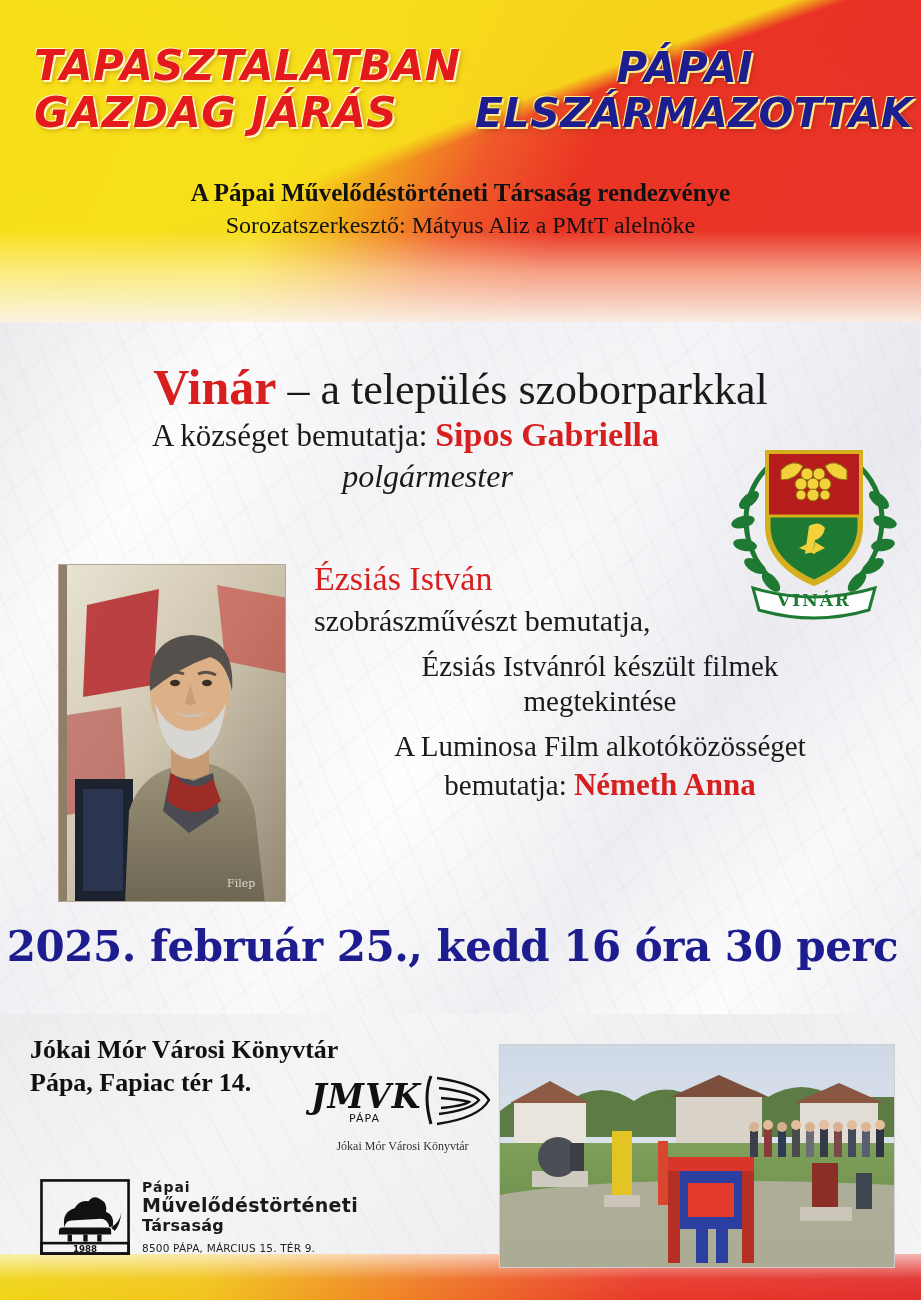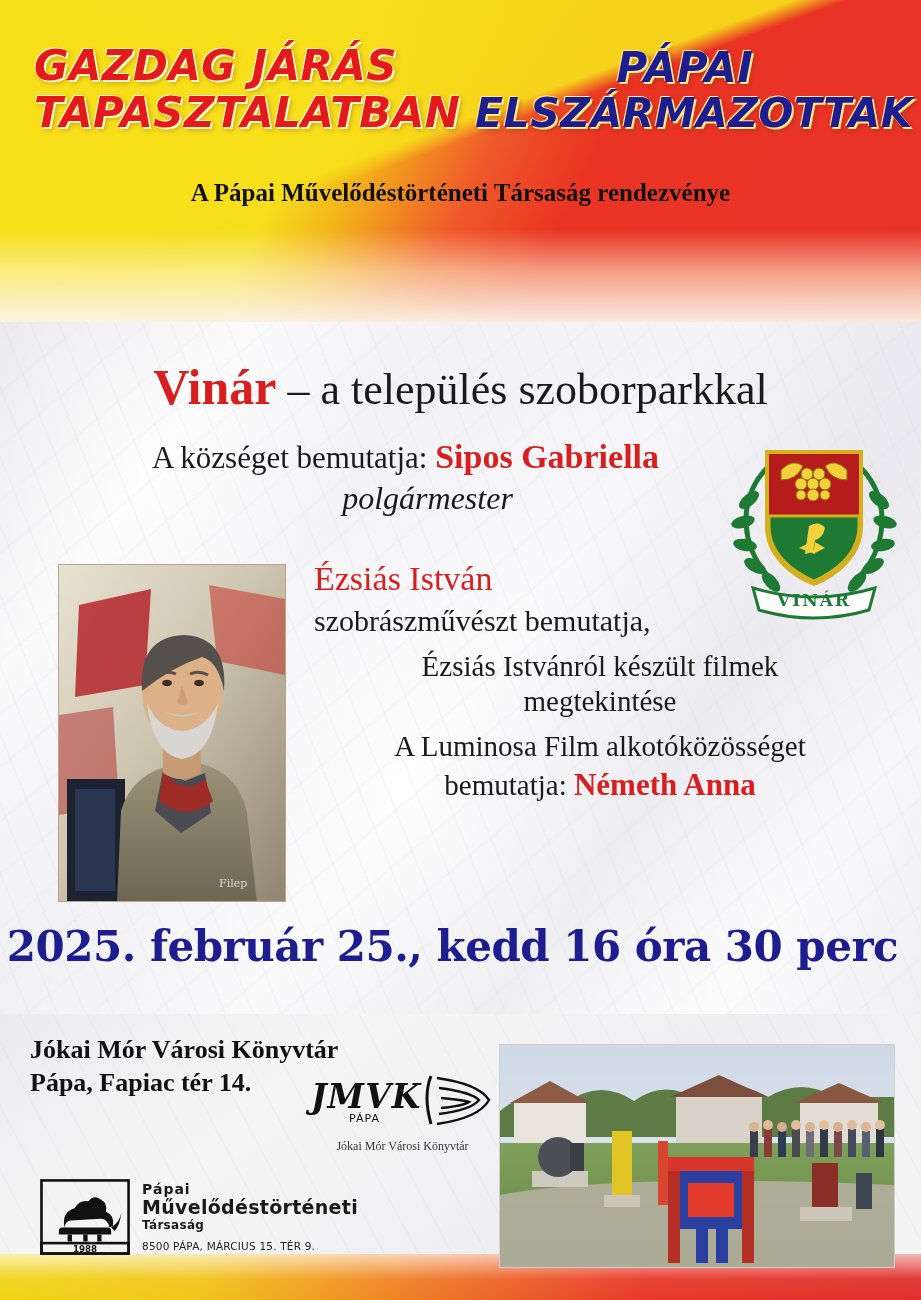--- a/index.html
+++ b/index.html
@@ -135,21 +135,20 @@
   .headline .place {
     color: #d81f1f;
     font-weight: bold;
     font-size: 50px;
   }
 
   .mayor-line {
     position: relative;
     z-index: 3;
     text-align: center;
-    margin-top: 22px;
     font-size: 31px;
     color: #1a1a1a;
     padding-right: 110px;
   }
   .mayor-line .name {
     color: #d81f1f;
     font-weight: bold;
     font-size: 34px;
   }
   .mayor-role {
@@ -177,20 +176,21 @@
   .portrait {
     position: absolute;
     left: 58px;
     top: 242px;
     width: 228px;
     height: 338px;
     z-index: 5;
     border: 1px solid #b5a68f;
     overflow: hidden;
     background: #8d7f6a;
+    padding-left: 8px;
   }
 
   .right-text {
     position: absolute;
     left: 300px;
     top: 238px;
     width: 600px;
     z-index: 4;
     text-align: center;
     color: #1a1a1a;
@@ -287,21 +287,21 @@
     display: flex;
     align-items: center;
     gap: 10px;
   }
   .pmtt-text {
     font-family: "DejaVu Sans", sans-serif;
     line-height: 1.12;
   }
   .pmtt-l1 { font-size: 14px; font-weight: bold; color: #1a1a1a; letter-spacing: 1px; }
   .pmtt-l2 { font-size: 19px; font-weight: bold; color: #1a1a1a; letter-spacing: 0.3px; }
-  .pmtt-l3 { font-size: 12px; font-weight: bold; color: #1a1a1a; letter-spacing: 0.3px; }
+  .pmtt-l3 { font-size: 16px; font-weight: bold; color: #1a1a1a; letter-spacing: 0.3px; }
   .pmtt-addr {
     font-family: "DejaVu Sans", sans-serif;
     font-size: 10.5px;
     color: #222;
     margin-top: 8px;
     letter-spacing: 0.2px;
   }
 
   .photo-park {
     position: absolute;
@@ -329,30 +329,31 @@
   }
 </style>
 </head>
 <body>
 
 <div class="poster">
 
   <div class="header-band">
     <div class="titles">
       <div class="title-left">
+        <div>TAPASZTALATBAN</div>
         <div>GAZDAG JÁRÁS</div>
-        <div>TAPASZTALATBAN</div>
       </div>
       <div class="title-right">
         <div>PÁPAI</div>
         <div class="line2">ELSZÁRMAZOTTAK</div>
       </div>
     </div>
     <div class="subtitle-block">
       <div class="subtitle-1">A Pápai Művelődéstörténeti Társaság rendezvénye</div>
+      <div class="subtitle-2">Sorozatszerkesztő: Mátyus Aliz a PMtT alelnöke</div>
     </div>
   </div>
 
   <div class="body-area">
 
     <div class="headline">
       <span class="place">Vinár</span><span> – a település szoborparkkal</span>
     </div>
 
     <div class="mayor-line">

